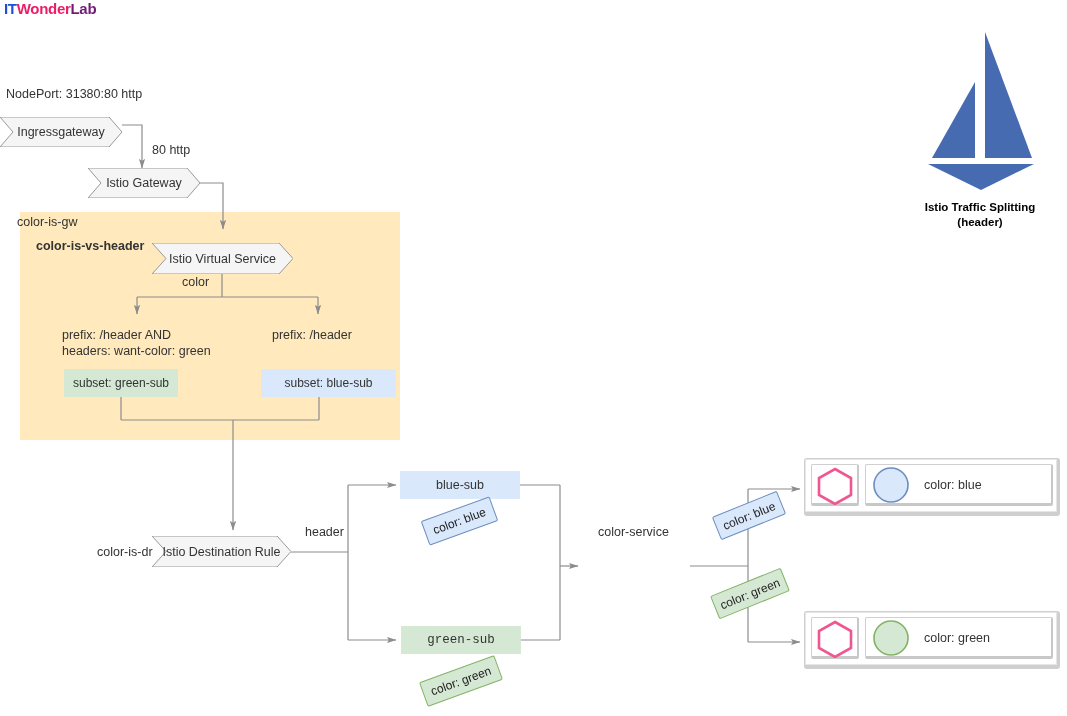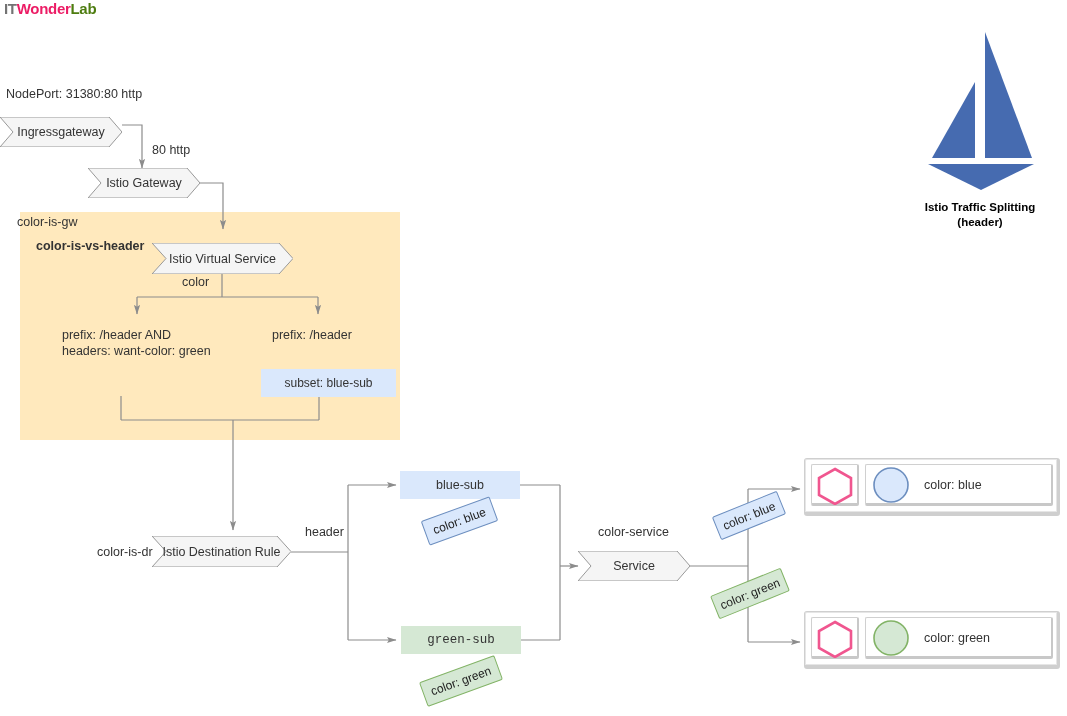--- a/index.html
+++ b/index.html
@@ -22,23 +22,23 @@
 
   
   #brand {
     left: 4px; top: 0px;
     font-size: 15px;
     font-weight: bold;
     letter-spacing: -0.3px;
     line-height: 18px;
     white-space: nowrap;
   }
-  #brand .t-it   { color: #737373; }
+  #brand .t-it   { color: #1d4ed8; }
   #brand .t-wndr { color: #ec1c65; }
-  #brand .t-lab  { color: #4d7c0f; }
+  #brand .t-lab  { color: #701a75; }
 
   
   .lbl {
     font-size: 12.5px;
     color: #333333;
     white-space: nowrap;
     line-height: 16px;
   }
   .lbl.bold { font-weight: bold; }
   .chev-wrap { line-height: 0; }
@@ -236,20 +236,21 @@
     </svg>
     <div class="chev-txt" style="top:15.5px;">Istio Virtual Service</div>
   </div>
 
   <div class="abs lbl" style="left:182px; top:274px;">color</div>
 
   <div class="abs lbl" style="left:62px; top:327px;">
     <div>prefix: /header AND</div>
     <div>headers: want-color: green</div>
   </div>
+  <div class="abs chip green" style="left:64px; top:369px; width:114px; height:28px;">subset: green-sub</div>
 
   <div class="abs lbl" style="left:272px; top:327px;">
     <div>prefix: /header</div>
   </div>
   <div class="abs chip blue" style="left:261px; top:369px; width:135px; height:28px;">subset: blue-sub</div>
 
   <div class="abs lbl" style="left:97px; top:544px;">color-is-dr</div>
   <div class="abs chev-wrap" style="left:152px; top:536px; width:139px; height:31px;">
     <svg class="chev-svg" width="139" height="31" viewBox="0 0 139 31">
       <polygon points="0,0 125,0 139,15.5 125,31 0,31 14,15.5" fill="#f5f5f5" stroke="#999999" stroke-width="1"></polygon>
@@ -258,26 +259,20 @@
   </div>
   <div class="abs lbl" style="left:305px; top:524px;">header</div>
 
   <div class="abs subbox blue" style="left:400px; top:471px; width:120px; height:28px;">blue-sub</div>
   <div class="abs tag blue" style="left:423px; top:508px; width:73px; height:26px; transform:rotate(-20deg); transform-origin:center center;">color: blue</div>
 
   <div class="abs subbox green" style="left:401px; top:626px; width:120px; height:28px;font-family:Liberation Mono, monospace;">green-sub</div>
   <div class="abs tag green" style="left:421px; top:668px; width:80px; height:26px; transform:rotate(-20deg); transform-origin:center center;">color: green</div>
 
   <div class="abs lbl" style="left:598px; top:524px;">color-service</div>
-  <div class="abs chev-wrap" style="left:578px; top:551px; width:112px; height:30px;">
-    <svg class="chev-svg" width="112" height="30" viewBox="0 0 112 30">
-      <polygon points="0,0 99,0 112,15 99,30 0,30 13,15" fill="#f5f5f5" stroke="#999999" stroke-width="1"></polygon>
-    </svg>
-    <div class="chev-txt" style="top:15px;">Service</div>
-  </div>
 
   <div class="abs tag blue" style="left:714px; top:503px; width:70px; height:25px; transform:rotate(-22deg); transform-origin:center center;">color: blue</div>
   <div class="abs tag green" style="left:712px; top:581px; width:76px; height:25px; transform:rotate(-22deg); transform-origin:center center;">color: green</div>
 
   <div class="abs pod-outer" style="left:804px; top:458px; width:256px; height:58px;">
     <div class="pod-cell" style="left:6px; top:5px; width:48px; height:42px;">
       <svg width="46" height="40" viewBox="0 0 46 40" style="display:block;">
         <polygon points="23,4 39,13 39,30 23,39 7,30 7,13" fill="none" stroke="#f0568f" stroke-width="2.6"></polygon>
       </svg>
     </div>

